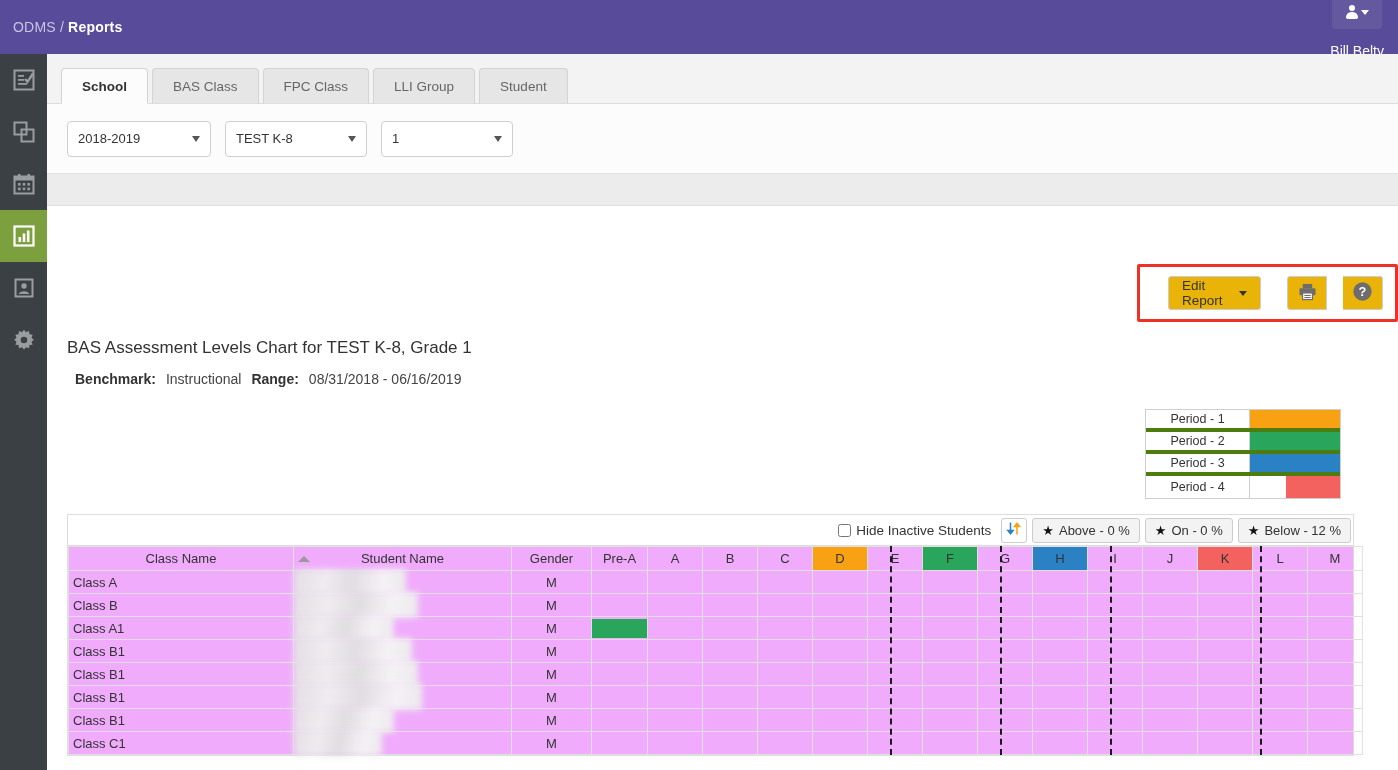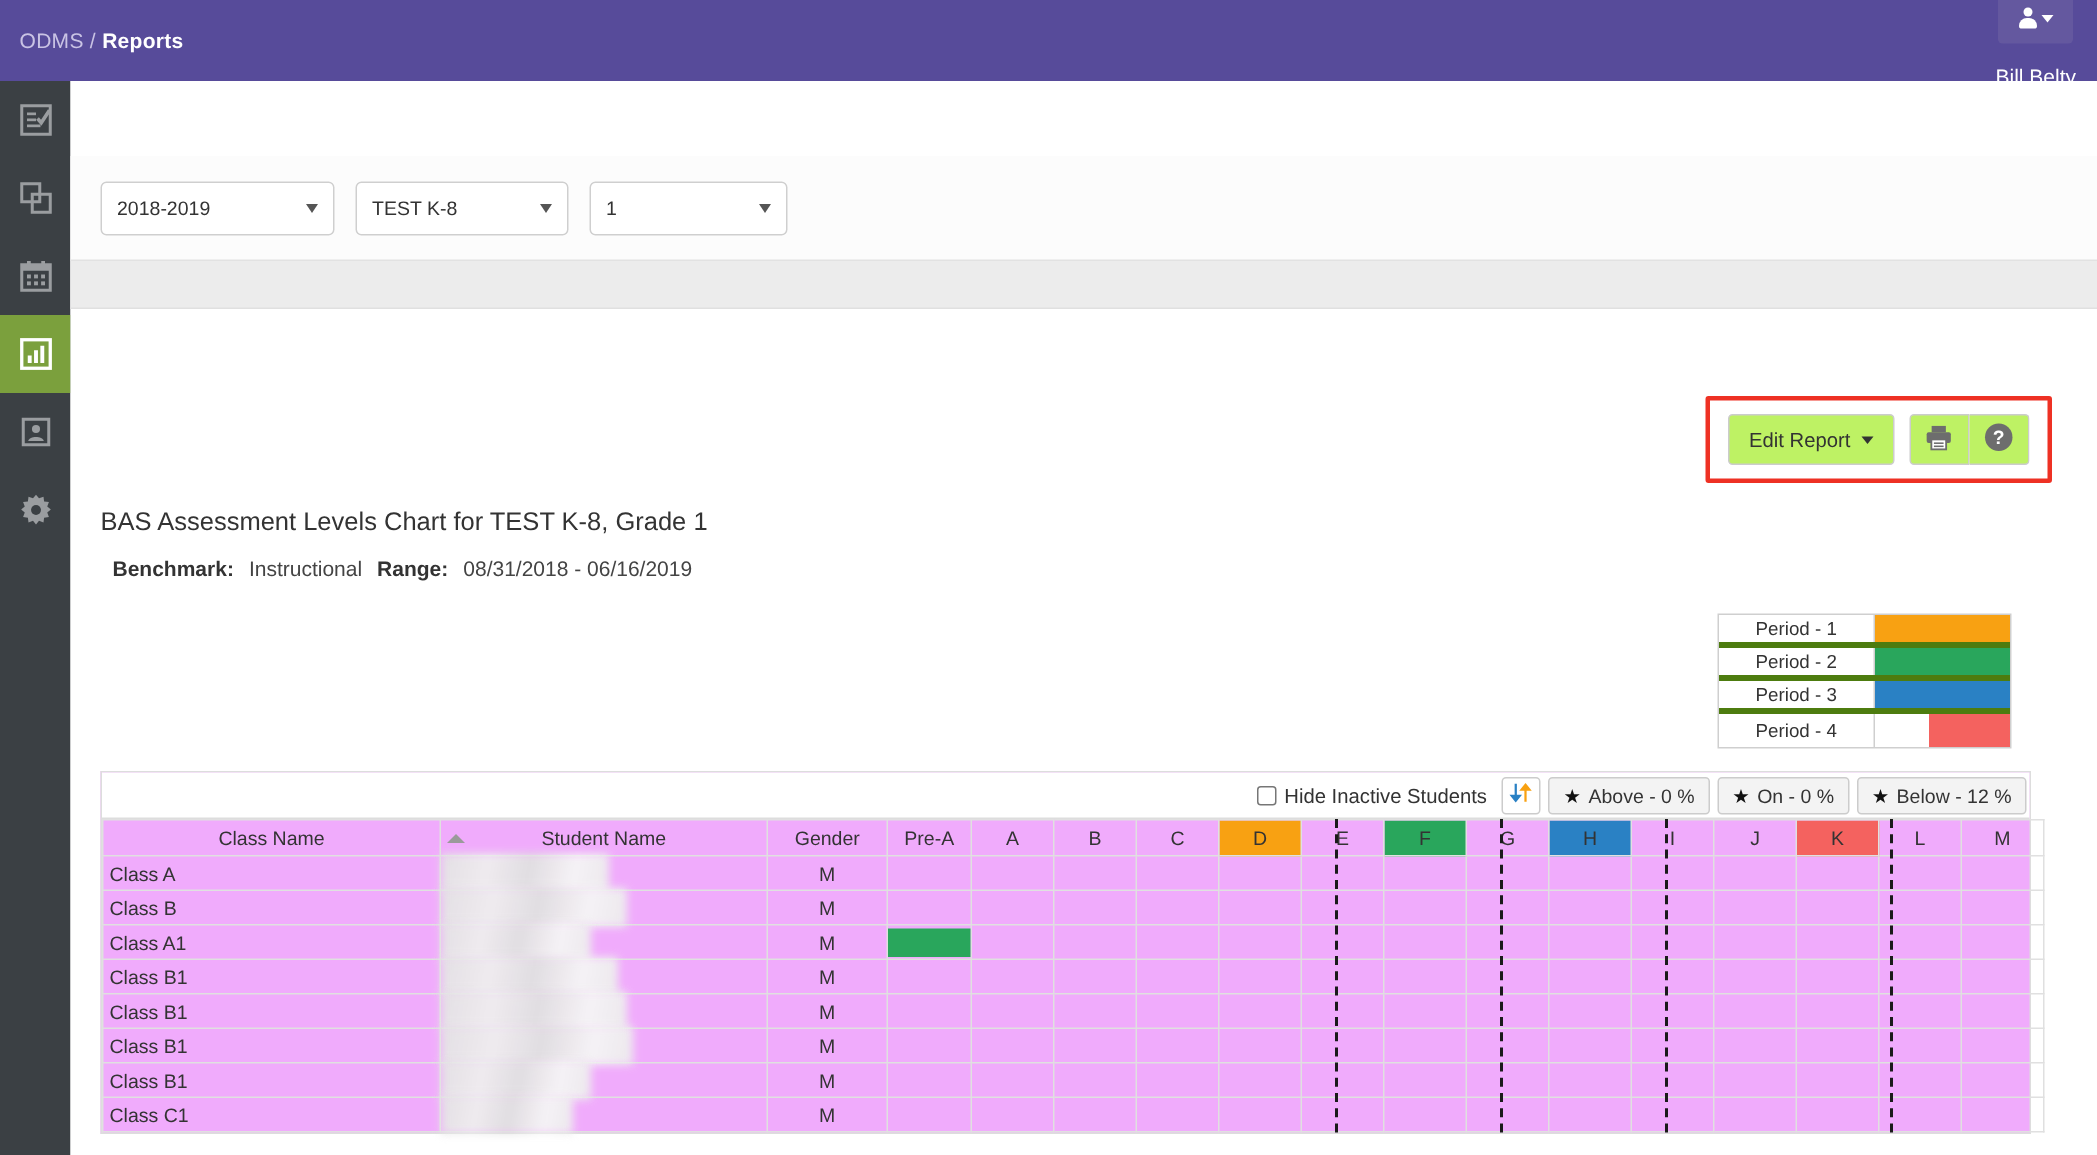--- a/index.html
+++ b/index.html
@@ -97,42 +97,42 @@
     background: #fff; display: flex; align-items: center;
     padding: 0 10px; font-size: 13px; color: #333; cursor: pointer;
     position: relative;
   }
   .select-box .lbl { flex: 1; }
   .select-box .chev {
     width: 0; height: 0; margin-left: 10px;
     border-left: 4.5px solid transparent; border-right: 4.5px solid transparent;
     border-top: 6px solid #555;
   }
-  #sel-year { width: 156px; }
+  #sel-year { width: 144px; }
   #sel-school { width: 142px; justify-content: space-between; }
   #sel-grade { width: 132px; }
 
   
   #greyband {
     position: absolute; left: 0; top: 120px; width: 1351px; height: 32px;
     background: #ececec; border-bottom: 1px solid #e0e0e0;
   }
 
   
   #report { position: absolute; left: 0; top: 152px; width: 1351px; height: 564px; }
 
   #action-wrap {
     position: absolute; left: 1090px; top: 58px;
     border: 3px solid #ee3124; padding: 9px 12px; border-radius: 2px;
     display: flex; align-items: center;
   }
   .btn {
-    height: 34px; border: 1px solid #ccc; background: #bef264;
+    height: 34px; border: 1px solid #ccc; background: #eab308;
     display: flex; align-items: center; justify-content: center;
-    font-size: 13.5px; color: #333; cursor: pointer;
+    font-size: 13.5px; color: #333; cursor: pointer; margin-left: 16px;
   }
   #btn-edit { padding: 0 13px; border-radius: 3px; gap: 7px; }
   #btn-edit .chev {
     width: 0; height: 0;
     border-left: 4px solid transparent; border-right: 4px solid transparent;
     border-top: 5px solid #333;
   }
   #btn-group { display: flex; margin-left: 10px; }
   #btn-print { width: 40px; border-radius: 3px 0 0 3px; }
   #btn-help  { width: 40px; border-radius: 0 3px 3px 0; border-left: none; }
@@ -304,20 +304,29 @@
       <svg width="24" height="24" viewBox="0 0 24 24">
           <path fill="#9a9da0" d="M12 1.8l2 2.4 3-1.1.4 3.2 3.2.4-1.1 3 2.4 2-2.4 2 1.1 3-3.2.4-.4 3.2-3-1.1-2 2.4-2-2.4-3 1.1-.4-3.2-3.2-.4 1.1-3-2.4-2 2.4-2-1.1-3 3.2-.4.4-3.2 3 1.1z"></path>
           <circle cx="12" cy="12" r="3.3" fill="#3b4044"></circle>
         </svg>
     </span>
   </div>
 </div>
 
 <div id="content">
 
+  <div id="tabstrip">
+    <div id="tabs">
+      <div class="tab active">School</div>
+      <div class="tab">BAS Class</div>
+      <div class="tab">FPC Class</div>
+      <div class="tab">LLI Group</div>
+      <div class="tab">Student</div>
+    </div>
+  </div>
 
   <div id="filterbar">
     <div class="select-box" id="sel-year">
       <span class="lbl">2018-2019</span>
       <span class="chev"></span>
     </div>
     <div class="select-box" id="sel-school">
       <span class="lbl">TEST K-8</span>
       <span class="chev"></span>
     </div>

